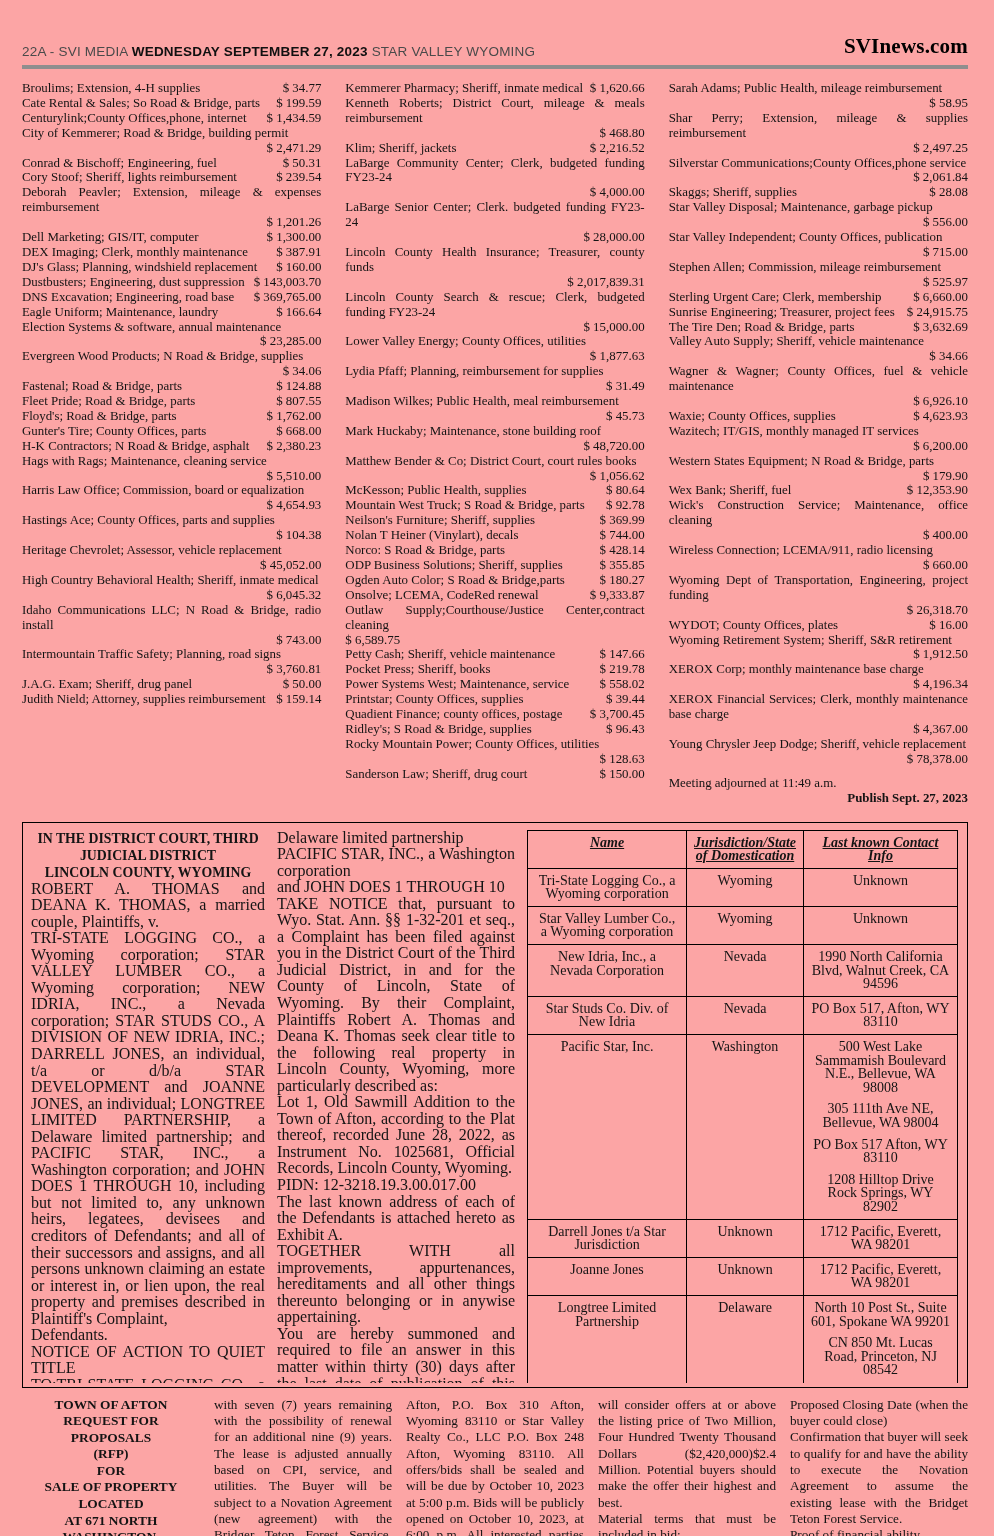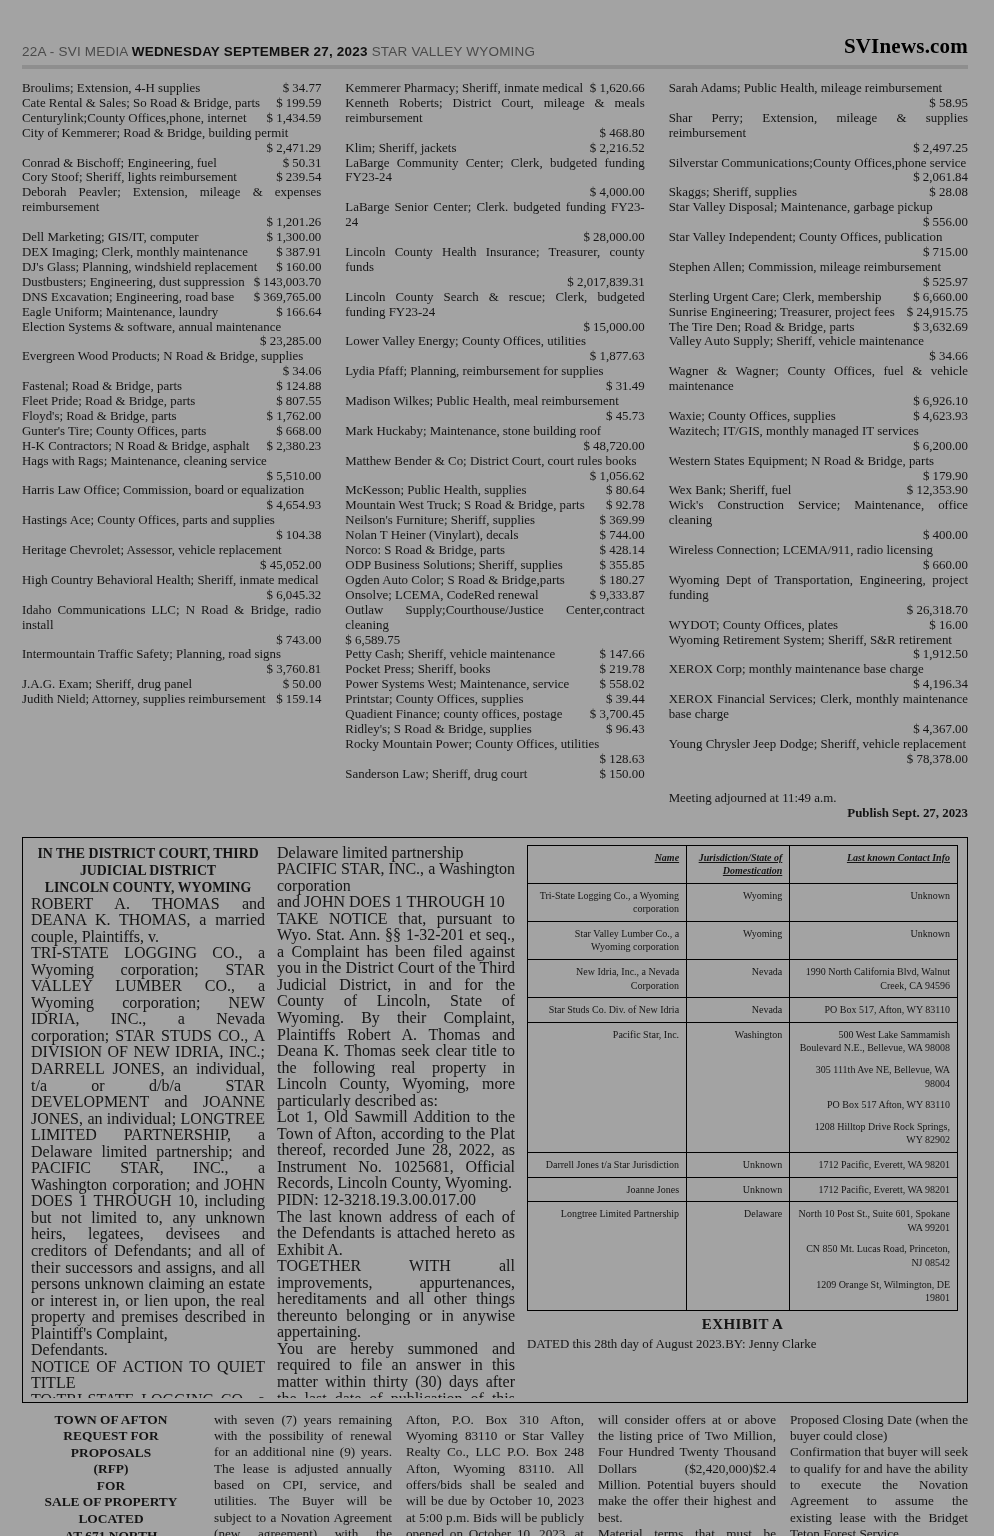--- a/index.html
+++ b/index.html
@@ -1,46 +1,46 @@
 <!DOCTYPE html>
 <html><head>
 <meta charset="utf-8">
 <style>
   html,body{margin:0;padding:0;background:#f5f5f3;}
   body{width:994px;height:1536px;overflow:hidden;font-family:"Liberation Serif",serif;color:#141414;}
-  .sheet{width:994px;height:1536px;background:#a3a3a3;box-sizing:border-box;padding:34px 26px 0 22px;}
+  .sheet{width:994px;height:1536px;background:#fca5a5;box-sizing:border-box;padding:34px 26px 0 22px;}
 
   
   .masthead{display:flex;justify-content:space-between;align-items:flex-end;border-bottom:4px solid #8e8e8e;padding-bottom:6px;}
   .mast-left{font-family:"Liberation Sans",sans-serif;font-size:13.5px;letter-spacing:.2px;color:#4a4a4a;white-space:nowrap;}
   .mast-left b{color:#101010;}
   .mast-site{font-family:"Liberation Serif",serif;font-weight:bold;font-size:21px;color:#000;letter-spacing:.2px;}
 
   
   .ledger{display:grid;grid-template-columns:1fr 1fr 1fr;column-gap:24px;margin-top:12px;}
   .entry{display:flex;flex-wrap:wrap;font-size:12.9px;line-height:14.9px;text-align:justify;}
   .entry .desc{flex:0 1 auto;}
   .entry .amt{margin-left:auto;white-space:nowrap;padding-left:6px;}
   .entry .amt.amt-left{margin-left:0;margin-right:auto;padding-left:0;}
   .entry.bold{font-weight:bold;}
   .entry.right{justify-content:flex-end;}
   .entry.right .desc{margin-left:auto;}
-  .entry.gap-top{margin-top:24px;}
+  .entry.gap-top{margin-top:9px;}
 
   
   .legal-box{border:1px solid #000;margin-top:16px;height:566px;box-sizing:border-box;
              display:grid;grid-template-columns:234px 238px 1fr;column-gap:12px;
              padding:7px 9px 4px 8px;overflow:hidden;}
   .legal-col{overflow:hidden;}
   .legal-col p.jpara{margin:0;font-size:16px;line-height:16.55px;text-align:justify;}
   .legal-col .hline{font-weight:bold;text-align:center;font-size:13.8px;line-height:17px;}
 
   table.exhibit{width:100%;border-collapse:collapse;font-family:"Liberation Serif",serif;}
   table.exhibit th,table.exhibit td{border:1.6px solid #000;padding:5px 7px;vertical-align:top;
-      font-size:10px;line-height:13.6px;text-align:right;font-weight:normal;}
+      font-size:14px;line-height:13.6px;text-align:center;font-weight:normal;}
   table.exhibit th{font-weight:bold;font-style:italic;text-decoration:underline;}
   table.exhibit td p{margin:0 0 8px 0;}
   table.exhibit td p:last-child{margin-bottom:0;}
 
   .exhibit-title{text-align:center;font-weight:bold;font-size:15px;margin:5px 0 3px 0;letter-spacing:.4px;}
   .dated-grid{display:grid;grid-template-columns:46% 54%;font-size:12.9px;line-height:16.2px;}
   .dated-grid .line{margin:0;}
 
   
   .rfp{display:grid;grid-template-columns:repeat(5,1fr);column-gap:14px;margin-top:9px;}

